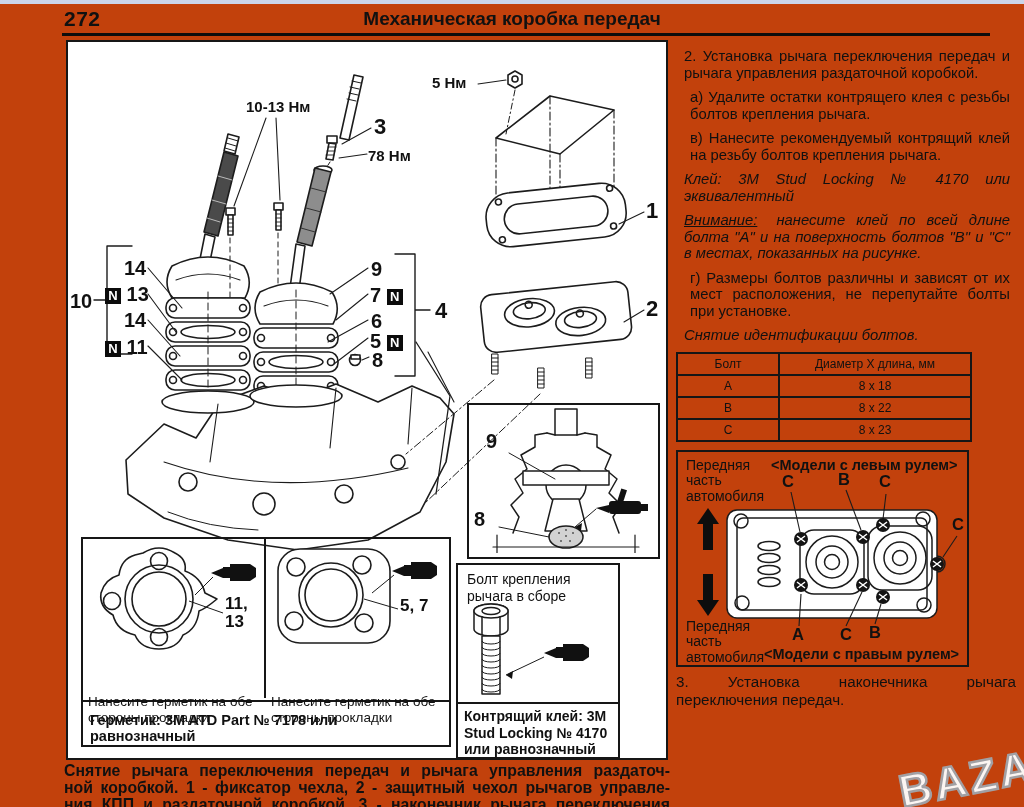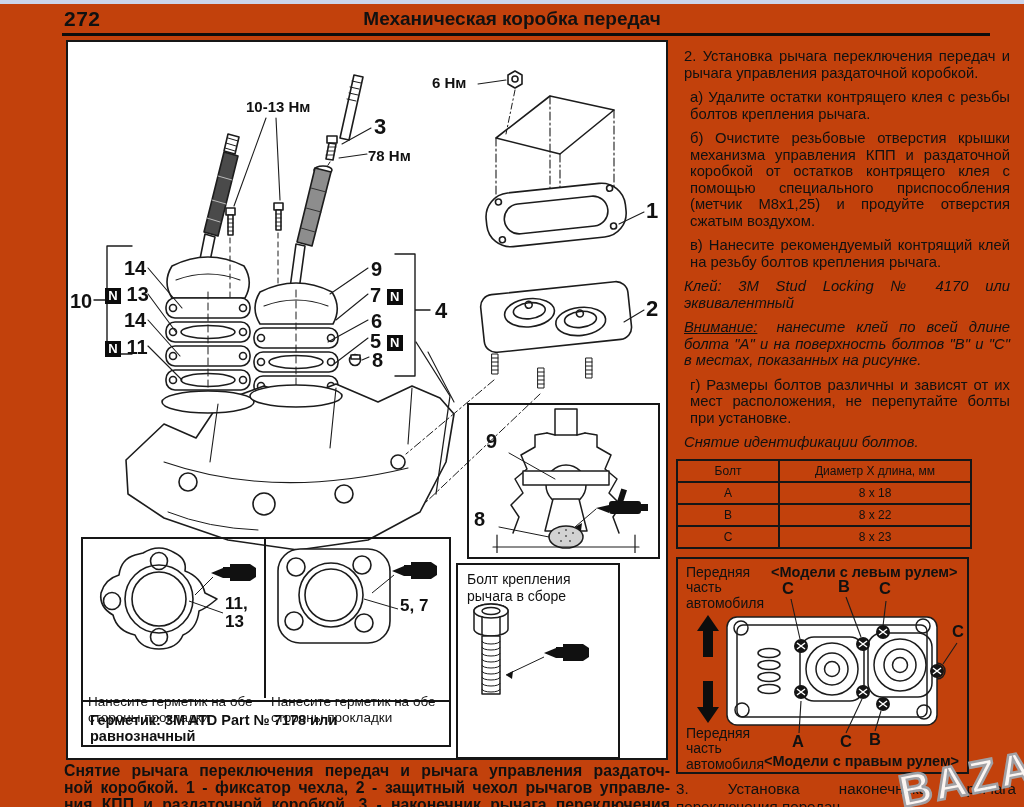--- a/index.html
+++ b/index.html
@@ -204,21 +204,21 @@
         <path d="M299,112 L271,116"></path>
         <path d="M198,76 L166,164 M208,76 L212,158"></path>
         <path d="M410,42 L438,38"></path>
         <path d="M576,170 L551,182"></path>
         <path d="M576,268 L556,280"></path>
       </g>
     </svg>
 
     <div class="torq" style="left:178px;top:57px">10-13 Нм</div>
     <div class="torq" style="left:300px;top:106px">78 Нм</div>
-    <div class="torq" style="left:364px;top:33px">6 Нм</div>
+    <div class="torq" style="left:364px;top:33px">5 Нм</div>
 
     <div class="pn pn-lg" style="left:306px;top:74px">3</div>
     <div class="pn" style="left:56px;top:216px">14</div>
     <div class="nrow" style="left:37px;top:242px"><span class="nbox">N</span> <span>13</span></div>
     <div class="pn" style="left:56px;top:268px">14</div>
     <div class="nrow" style="left:37px;top:295px"><span class="nbox">N</span> <span>11</span></div>
     <div class="pn" style="left:2px;top:249px">10</div>
     <div class="pn" style="left:303px;top:217px">9</div>
     <div class="nrow" style="left:302px;top:243px"><span>7</span> <span class="nbox">N</span></div>
     <div class="pn" style="left:303px;top:269px">6</div>
@@ -318,33 +318,33 @@
         <rect x="22" y="37" width="18" height="58" fill="#fff"></rect>
         <path d="M22,42 a9,3 0 0 0 18,0 M22,48 a9,3 0 0 0 18,0 M22,54 a9,3 0 0 0 18,0 M22,60 a9,3 0 0 0 18,0 M22,66 a9,3 0 0 0 18,0 M22,72 a9,3 0 0 0 18,0 M22,78 a9,3 0 0 0 18,0 M22,84 a9,3 0 0 0 18,0 M22,90 a9,3 0 0 0 18,0" stroke-width="1"></path>
         <path d="M84,58 L46,76" stroke-width="1"></path>
         <path d="M46,76 L53,72 52,80 Z" fill="#111" stroke="none"></path>
         <g fill="#111" stroke="none">
           <path d="M84,54 L96,49 96,59 Z"></path>
           <rect x="96" y="48" width="7" height="11"></rect>
           <path d="M103,45 h20 l6,4 v9 l-6,4 h-20 z"></path>
         </g>
       </svg>
+      <div class="bfoot">Контрящий клей: 3M Stud Locking № 4170 или равнозначный</div>
     </div>
   </div>
 
   <div class="abs" id="caption">
     <div class="cap-line">Снятие рычага переключения передач и рычага управления раздаточ-</div>
     <div class="cap-line">ной коробкой. 1 - фиксатор чехла, 2 - защитный чехол рычагов управле-</div>
     <div class="cap-line">ния КПП и раздаточной коробкой, 3 - наконечник рычага переключения</div>
   </div>
 
   <div class="abs" id="rightcol">
     <p class="rp">2. Установка рычага переключения передач и рычага управления раздаточной коробкой.</p>
     <p class="rp ind">а) Удалите остатки контрящего клея с резьбы болтов крепления рычага.</p>
-    <p class="rp ind">б) Очистите резьбовые отверстия крышки механизма управления КПП и раздаточной коробкой от остатков контрящего клея с помощью специального приспособления (метчик М8х1,25) и продуйте отверстия сжатым воздухом.</p>
     <p class="rp ind">в) Нанесите рекомендуемый контрящий клей на резьбу болтов крепления рычага.</p>
     <p class="rp it">Клей: 3M Stud Locking № 4170 или эквивалентный</p>
     <p class="rp"><span class="ulead">Внимание:</span><span class="rp it" style="font-style:italic"> нанесите клей по всей длине болта "А" и на поверхность болтов "В" и "С" в местах, показанных на рисунке.</span></p>
     <p class="rp ind">г) Размеры болтов различны и зависят от их мест расположения, не перепутайте болты при установке.</p>
     <p class="rp it">Снятие идентификации болтов.</p>
 
     <table id="bolttable">
       <tbody>
           <tr>
         <th style="width:96px">Болт</th>

